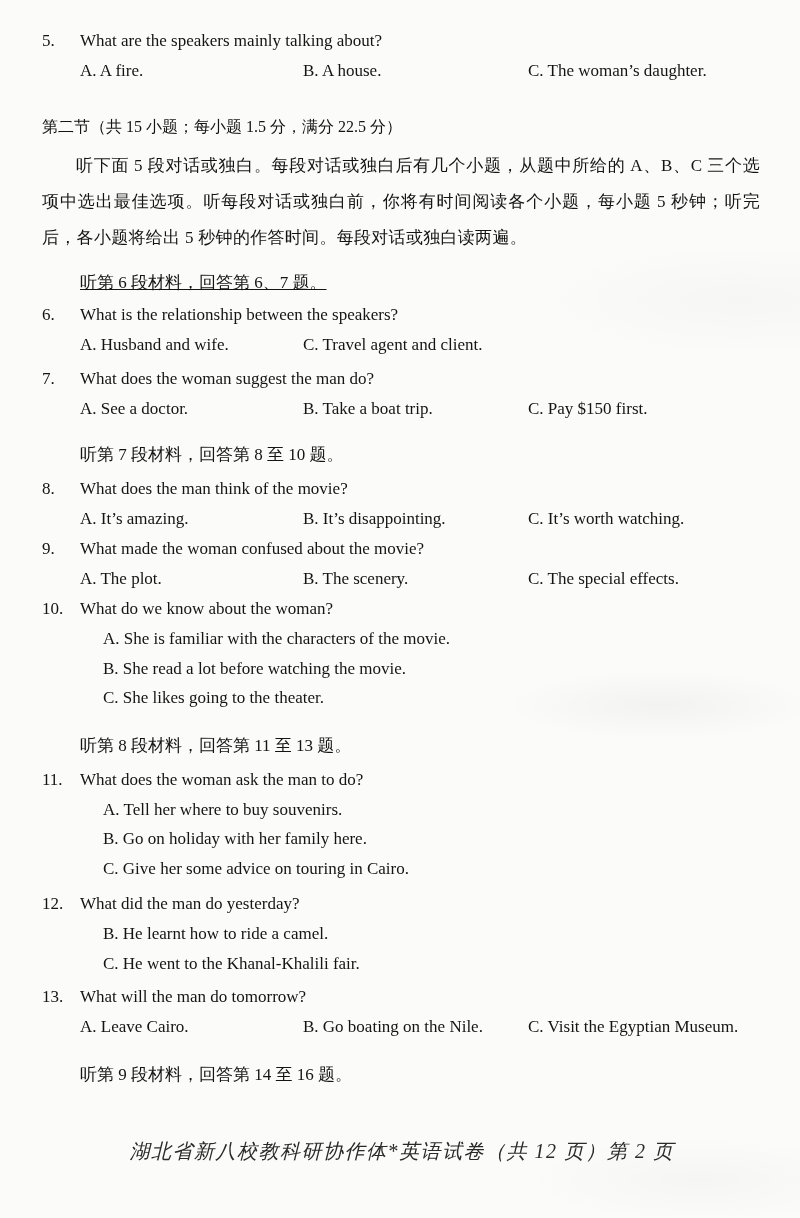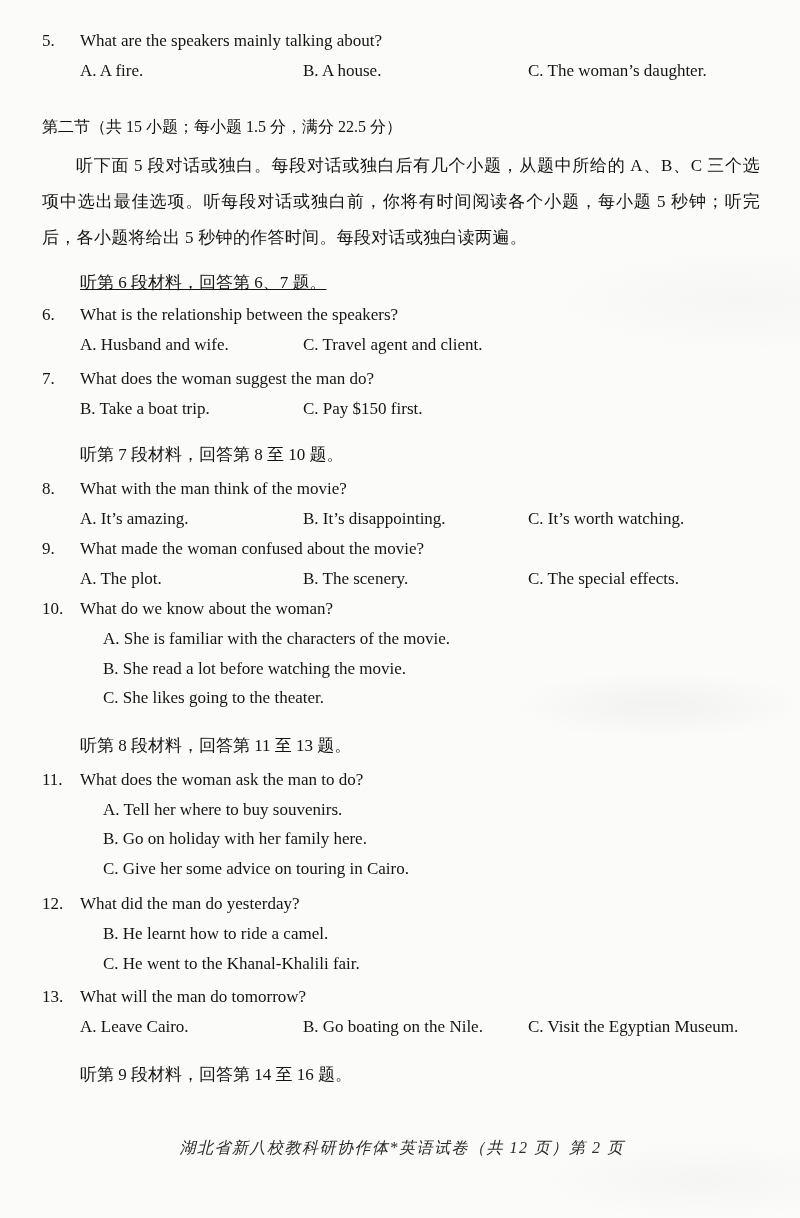--- a/index.html
+++ b/index.html
@@ -44,21 +44,21 @@
   .mt6  { margin-top: 6px; }
   .mt12 { margin-top: 12px; text-decoration: underline; }
   .mt16 { margin-top: 16px; }
   .mt18 { margin-top: 18px; }
 
   .footer {
     position: absolute;
     top: 1138px; left: 4px; right: 0;
     text-align: center;
     font-style: italic;
-    font-size: 16px;
+    font-size: 20px;
     letter-spacing: 1.5px;
     color: #2a2a2a;
   }
 </style>
 </head>
 <body>
 
 <div class="page">
 
   <div class="question">
@@ -83,29 +83,30 @@
   <div class="options-inline">
     <span>A. Husband and wife.</span>
     <span>C. Travel agent and client.</span>
   </div>
 
   <div class="question mt4">
     <span class="qnum">7.</span>
     <span>What does the woman suggest the man do?</span>
   </div>
   <div class="options-inline">
+    <span>A. See a doctor.</span>
     <span>B. Take a boat trip.</span>
     <span>C. Pay $150 first.</span>
   </div>
 
   <div class="material mt16">听第 7 段材料，回答第 8 至 10 题。</div>
 
   <div class="question mt4">
     <span class="qnum">8.</span>
-    <span>What with the man think of the movie?</span>
+    <span>What does the man think of the movie?</span>
   </div>
   <div class="options-inline">
     <span>A. It’s amazing.</span>
     <span>B. It’s disappointing.</span>
     <span>C. It’s worth watching.</span>
   </div>
 
   <div class="question mt0">
     <span class="qnum">9.</span>
     <span>What made the woman confused about the movie?</span>

